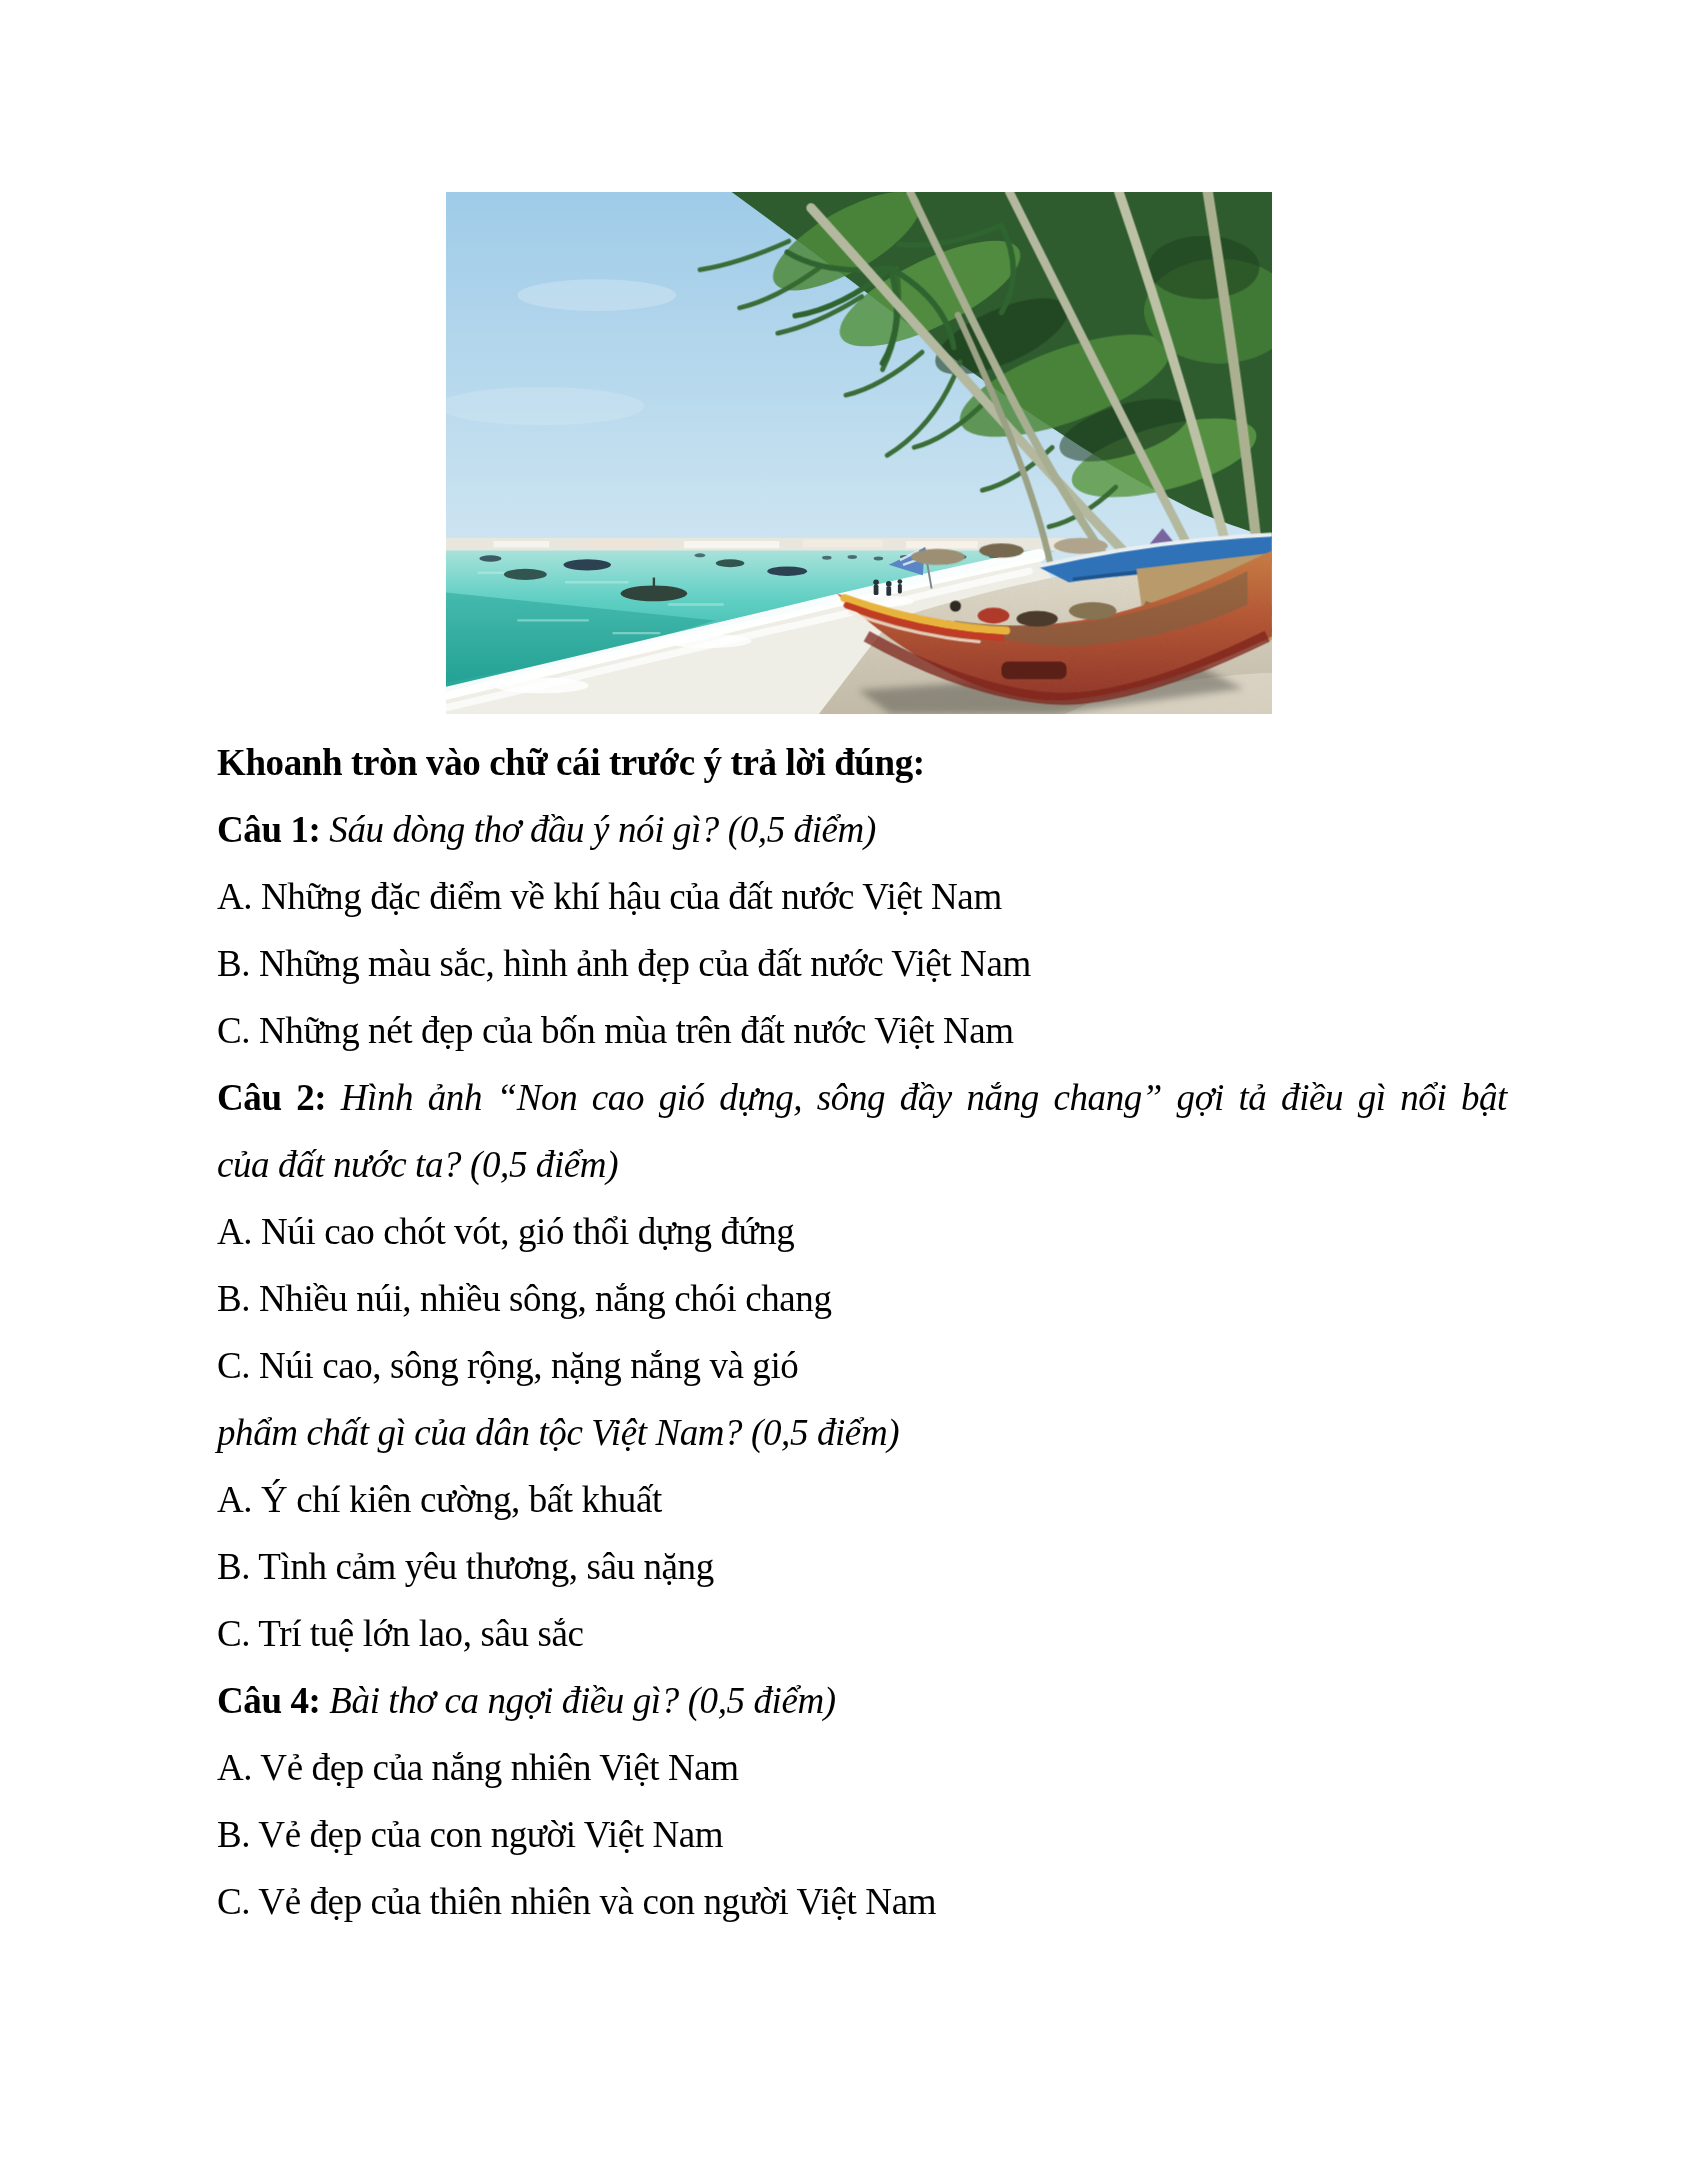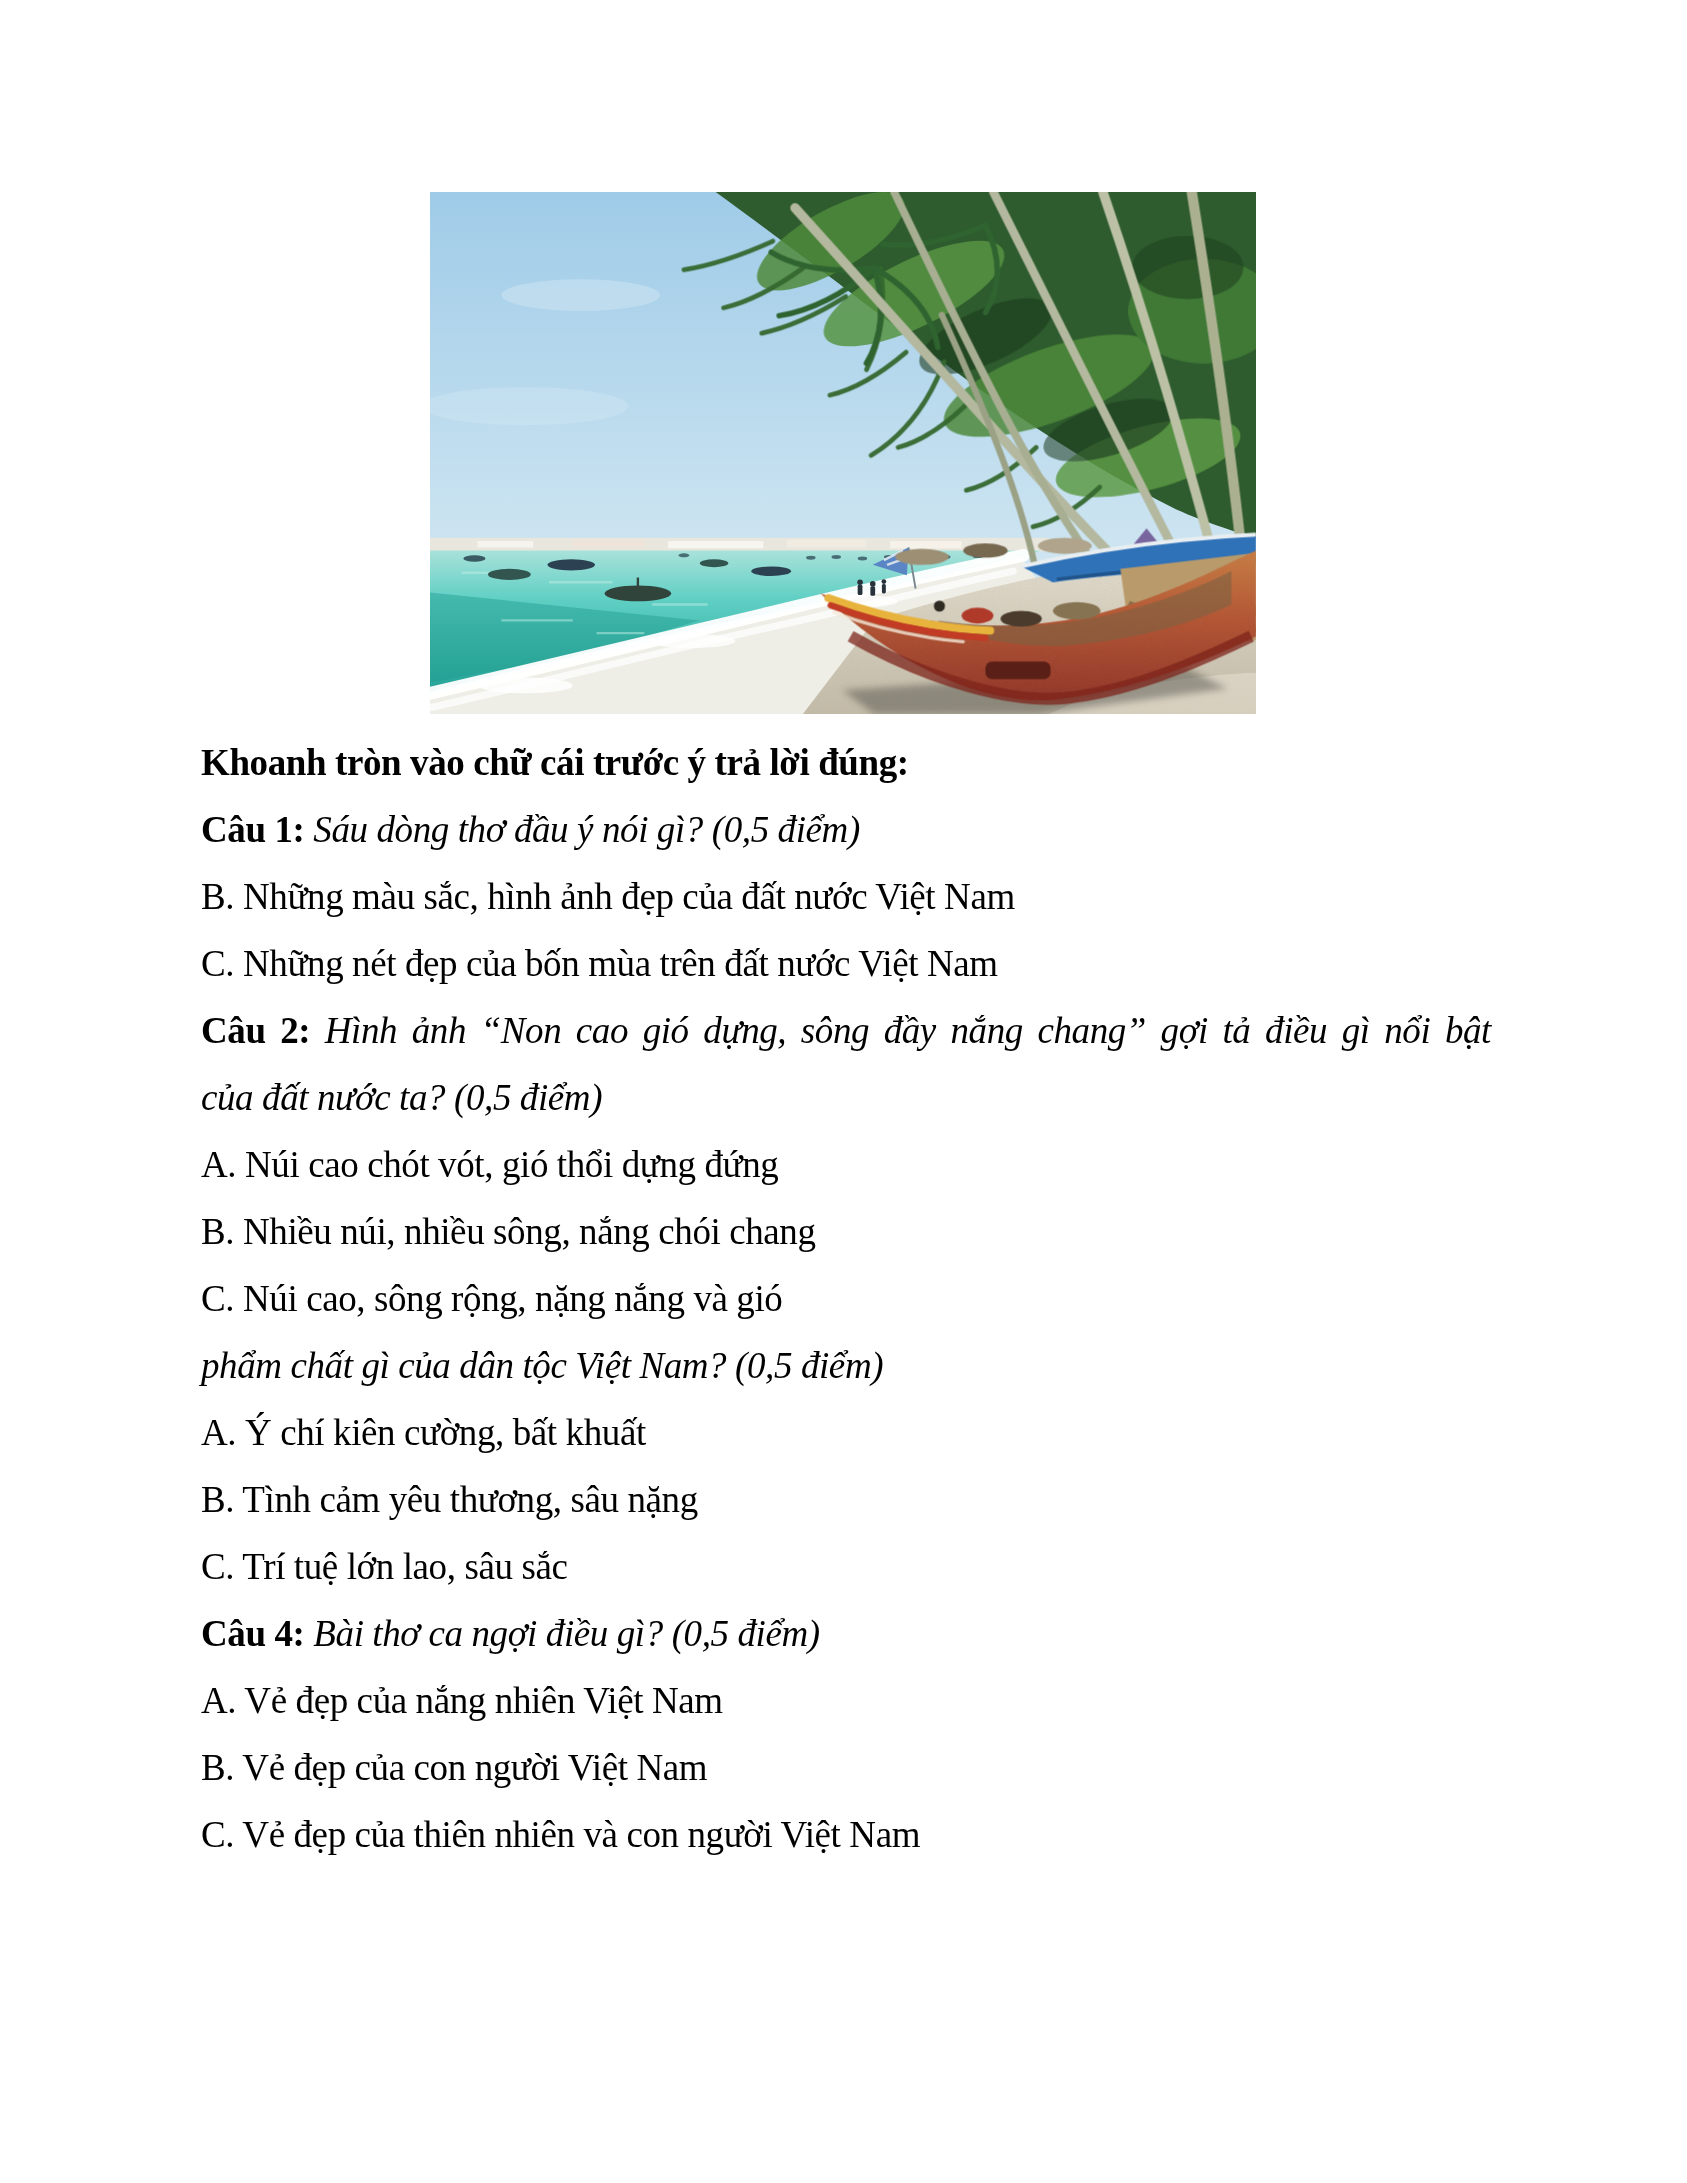--- a/index.html
+++ b/index.html
@@ -1,20 +1,20 @@
 <!DOCTYPE html>
 <html style="font-size:12.7px"><head>
 <meta charset="utf-8">
 <style>
   html,body{margin:0;padding:0;}
   body{
     width:1687px;height:2183px;background:#ffffff;position:relative;
     font-family:"Liberation Serif","DejaVu Serif",serif;color:#000;
   }
-  .page{position:absolute;inset:0;}
+  .page{position:absolute;inset:0;margin-left:16px;}
   .photo{
     position:absolute;left:430px;top:192px;width:826px;height:522px;display:block;
   }
   .text{
     position:absolute;left:201px;top:729px;width:1290px;
     font-size:37px;letter-spacing:-0.4px;line-height:67px;
   }
   .line{height:67px;line-height:67px;white-space:nowrap;}
   .line.just{white-space:normal;text-align:justify;text-align-last:justify;}
   .b{font-weight:bold;}
@@ -205,20 +205,21 @@
       <ellipse cx="690" cy="534" rx="20" ry="10" fill="#b03a2a"></ellipse>
       <ellipse cx="745" cy="538" rx="26" ry="10" fill="#4a3b2c"></ellipse>
       <ellipse cx="815" cy="528" rx="30" ry="11" fill="#867352"></ellipse>
       <circle cx="642" cy="522" r="7" fill="#2f2a22"></circle>
     </g>
   </svg>
 
   <div class="text" id="content">
     <div class="line b">Khoanh tròn vào chữ cái trước ý trả lời đúng:</div>
   <div class="line"><span class="b">Câu 1:</span><span class="i"> Sáu dòng thơ đầu ý nói gì? (0,5 điểm)</span></div>
+      <div class="line">A. Những đặc điểm về khí hậu của đất nước Việt Nam</div>
       <div class="line">B. Những màu sắc, hình ảnh đẹp của đất nước Việt Nam</div>
       <div class="line">C. Những nét đẹp của bốn mùa trên đất nước Việt Nam</div>
       <div class="line just"><span class="b">Câu 2:</span><span class="i"> Hình ảnh “Non cao gió dựng, sông đầy nắng chang” gợi tả điều gì nổi bật</span></div>
       <div class="line i">của đất nước ta? (0,5 điểm)</div>
       <div class="line">A. Núi cao chót vót, gió thổi dựng đứng</div>
       <div class="line">B. Nhiều núi, nhiều sông, nắng chói chang</div>
       <div class="line">C. Núi cao, sông rộng, nặng nắng và gió</div>
       <div class="line i">phẩm chất gì của dân tộc Việt Nam? (0,5 điểm)</div>
       <div class="line">A. Ý chí kiên cường, bất khuất</div>
       <div class="line">B. Tình cảm yêu thương, sâu nặng</div>

